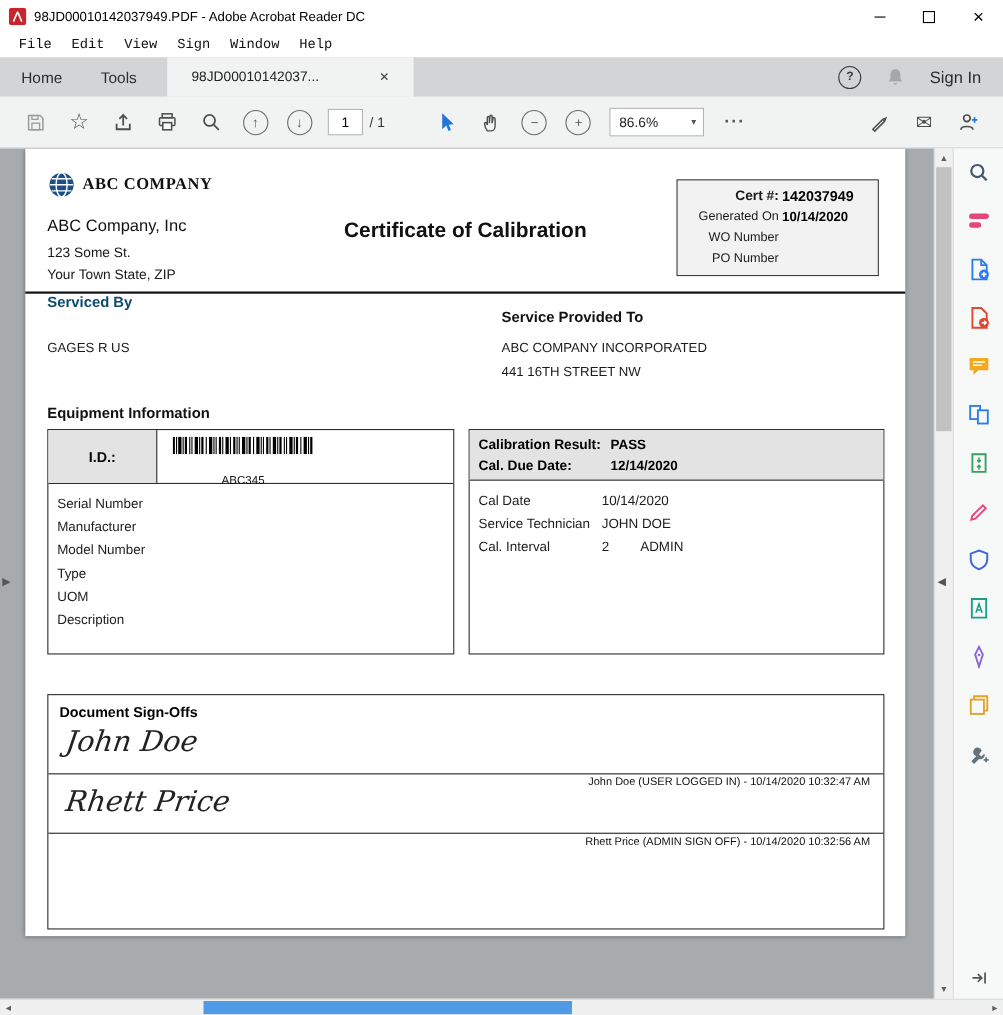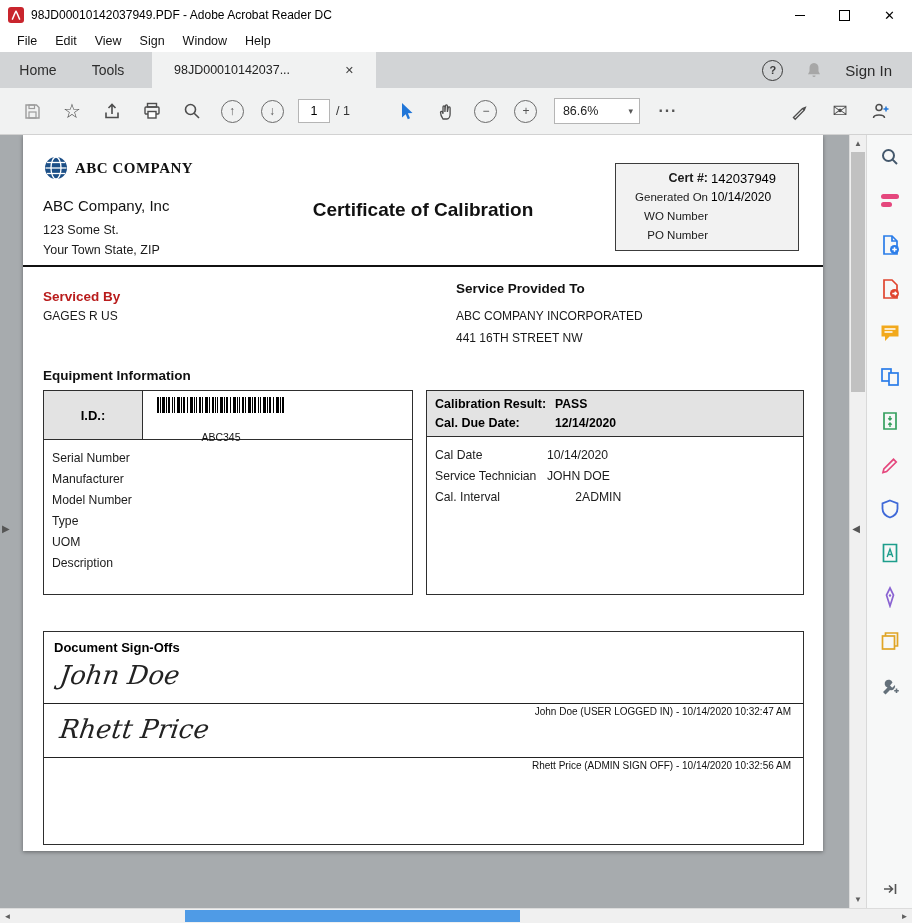--- a/index.html
+++ b/index.html
@@ -10,21 +10,21 @@
   .titlebar{height:30px;display:flex;align-items:center;background:#fff;}
   .app-icon{margin-left:8px;flex:0 0 auto;}
   .title{font-size:12px;margin-left:7px;flex:1;color:#000;white-space:nowrap;}
   .win-btn{width:45px;height:30px;display:flex;align-items:center;justify-content:center;}
   .min-glyph{display:block;width:10px;border-top:1px solid #000;}
   .max-glyph{display:block;width:9px;height:9px;border:1px solid #000;}
   .close-glyph{font-size:13px;color:#000;}
 
   
   .menubar{height:22px;display:flex;align-items:center;padding-left:8px;background:#fff;}
-  .menu-item{padding:0 9px;font-size:12.5px;color:#111;}
+  .menu-item{padding:0 9px;font-size:12.5px;color:#111;font-family:Liberation Mono, monospace;}
 
   
   .tabbar{height:36px;background:#d2d4d6;display:flex;align-items:stretch;}
   .tab{display:flex;align-items:center;justify-content:center;font-size:14px;color:#2d2d2d;}
   .tab.home{width:76px;}
   .tab.tools{width:64px;}
   .doc-tab{margin-left:12px;width:180px;background:#f1f2f2;display:flex;align-items:center;padding:0 22px;font-size:12.5px;color:#222;}
   .tab-close{margin-left:auto;font-size:11px;color:#444;}
   .tab-right{margin-left:auto;display:flex;align-items:center;gap:22px;padding-right:20px;}
   .help-circle{width:19px;height:19px;border:1.5px solid #3a3a3a;border-radius:50%;display:flex;align-items:center;justify-content:center;}
@@ -53,25 +53,25 @@
   
   .logo-row{position:absolute;top:20px;left:20px;display:flex;align-items:center;gap:6px;}
   .logo-text{font-family:"Liberation Serif",serif;font-weight:bold;font-size:15px;letter-spacing:.5px;color:#111;}
   .company-name{position:absolute;top:62px;left:20px;font-weight:normal;font-size:15px;color:#111;}
   .addr{position:absolute;left:20px;font-size:12.5px;color:#1a1a1a;}
   .addr1{top:88px;}.addr2{top:108px;}
   .cert-title{position:absolute;top:64px;left:0;width:100%;text-align:center;font-weight:bold;font-size:19px;color:#111;}
   .cert-box{position:absolute;top:28px;left:592px;width:184px;height:88px;border:1px solid #3c3c3c;background:#f2f2f2;padding-top:5px;box-sizing:border-box;}
   .cert-row{display:flex;line-height:19px;}
   .cert-row .cl{width:92px;text-align:right;font-size:11.5px;padding-right:3px;color:#1a1a1a;}
-  .cert-row .cv{font-size:12px;font-weight:normal;color:#000;}
+  .cert-row .cv{font-size:12px;font-weight:bold;color:#000;}
   .cert-row.first .cl{font-size:12.5px;font-weight:bold;}
   .cert-row.first .cv{font-size:13px;}
   .rule{position:absolute;top:130px;left:0;width:100%;border-top:2px solid #111;}
-  .sb-label{position:absolute;top:154px;left:20px;font-weight:bold;font-size:13.5px;color:#b91c1c;}
+  .sb-label{position:absolute;top:132px;left:20px;font-weight:bold;font-size:13.5px;color:#0c4a6e;}
   .sb-value{position:absolute;top:174px;left:20px;font-size:12px;color:#1a1a1a;}
   .pt-label{position:absolute;top:146px;left:433px;font-weight:bold;font-size:13.5px;color:#111;}
   .pt-1{position:absolute;top:174px;left:433px;font-size:12px;color:#1a1a1a;}
   .pt-2{position:absolute;top:196px;left:433px;font-size:12px;color:#1a1a1a;}
   .eq-heading{position:absolute;top:233px;left:20px;font-weight:bold;font-size:13.5px;color:#111;}
 
   .id-box{position:absolute;top:255px;left:20px;width:370px;height:205px;border:1px solid #2e2e2e;box-sizing:border-box;}
   .id-header{display:flex;height:48px;border-bottom:1px solid #2e2e2e;}
   .id-cell{width:98px;background:#e3e3e3;border-right:1px solid #2e2e2e;display:flex;align-items:center;justify-content:center;font-weight:bold;font-size:13px;color:#000;}
   .bc-cell{padding:6px 0 0 14px;}
@@ -79,21 +79,21 @@
   .bc-text{width:128px;text-align:center;font-size:10.5px;margin-top:18px;color:#111;}
   .eq-rows{padding:8px 0 0 8px;font-size:12.2px;line-height:21px;color:#1c1c1c;}
 
   .cal-box{position:absolute;top:255px;left:403px;width:378px;height:205px;border:1px solid #2e2e2e;box-sizing:border-box;}
   .cal-header{height:46px;background:#e3e3e3;border-bottom:1px solid #2e2e2e;padding:4px 0 4px 8px;box-sizing:border-box;}
   .cal-header .cal-row{line-height:19px;}
   .cal-header .cal-l{width:120px;font-size:12.5px;}
   .cal-body{padding:8px 0 0 8px;}
   .cal-row{display:flex;line-height:21px;font-size:12.2px;color:#1c1c1c;}
   .cal-l{width:112px;}
-  .cal-v{color:#1c1c1c;text-align:right;}
+  .cal-v{color:#1c1c1c;}
   .w1{width:35px;}
   .w2{width:28px;}
   .b{font-weight:bold;color:#000;}
 
   .sign-box{position:absolute;top:496px;left:20px;width:761px;height:214px;border:1px solid #2e2e2e;box-sizing:border-box;}
   .sign-heading{position:absolute;top:8px;left:10px;font-size:13px;font-weight:bold;color:#000;}
   .sig{position:absolute;left:16px;font-family:"DejaVu Serif",serif;font-style:italic;font-size:26px;color:#222;transform:skewX(-8deg);white-space:nowrap;}
   .sig1{top:28px;}.sig2{top:82px;}
   .sigline{position:absolute;left:0;right:0;border-top:1px solid #222;}
   .l1{top:71px;}.l2{top:125px;}

